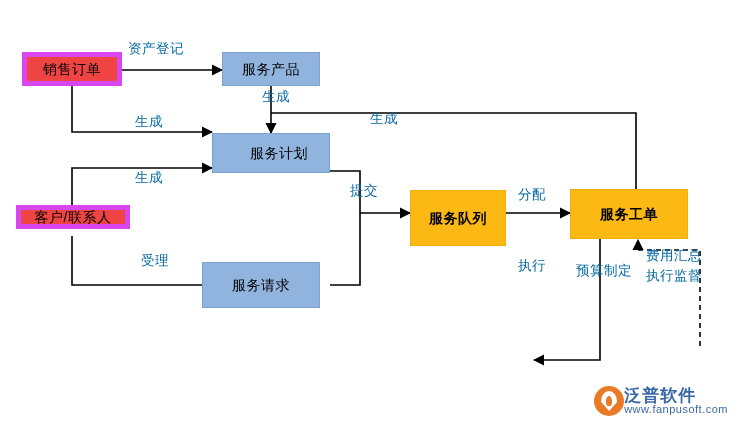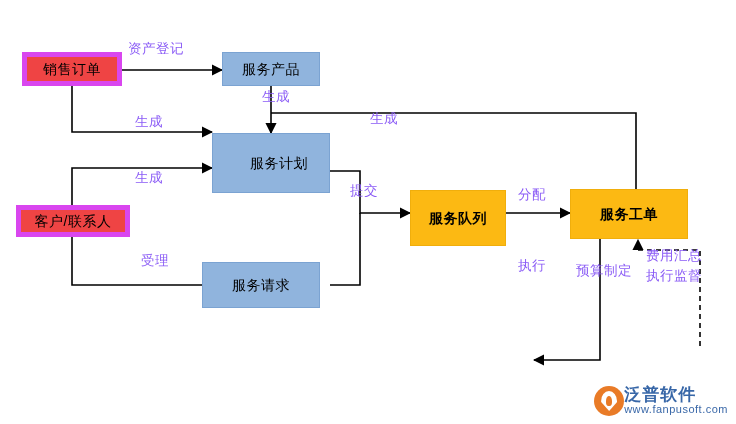--- a/index.html
+++ b/index.html
@@ -43,30 +43,30 @@
     border: 1px solid #7ba3d2;
   }
   .node.gold {
     background: #fcb913;
     border: 1px solid #f0ae0c;
     font-weight: bold;
   }
   .edge-label {
     position: absolute;
     font-size: 13.5px;
-    color: #8b5cf6;
+    color: #0369a1;
     white-space: nowrap;
     letter-spacing: 0.5px;
   }
   .watermark {
     position: absolute;
     right: 8px;
     bottom: 8px;
     display: flex;
-    align-items: center;
+    align-items: flex-end;
     gap: 0;
     opacity: 0.95;
   }
   .wm-logo {
     width: 30px;
     height: 30px;
     border-radius: 50%;
     background: #e8741c;
     position: relative;
     flex: none;
@@ -151,25 +151,25 @@
   </svg>
 
   <div class="node pink" style="left:22px; top:52px; width:100px; height:34px;">
     <span>销售订单</span>
   </div>
 
   <div class="node blue" style="left:222px; top:52px; width:98px; height:34px;">
     <span>服务产品</span>
   </div>
 
-  <div class="node blue" style="left:212px; top:133px; width:118px; height:60px;padding-left:16px;">
+  <div class="node blue" style="left:212px; top:133px; width:118px; height:40px;padding-left:16px;">
     <span>服务计划</span>
   </div>
 
-  <div class="node pink" style="left:16px; top:205px; width:114px; height:32px;">
+  <div class="node pink" style="left:16px; top:205px; width:114px; height:24px;">
     <span>客户/联系人</span>
   </div>
 
   <div class="node blue" style="left:202px; top:262px; width:118px; height:46px;">
     <span>服务请求</span>
   </div>
 
   <div class="node gold" style="left:410px; top:190px; width:96px; height:56px;">
     <span>服务队列</span>
   </div>

